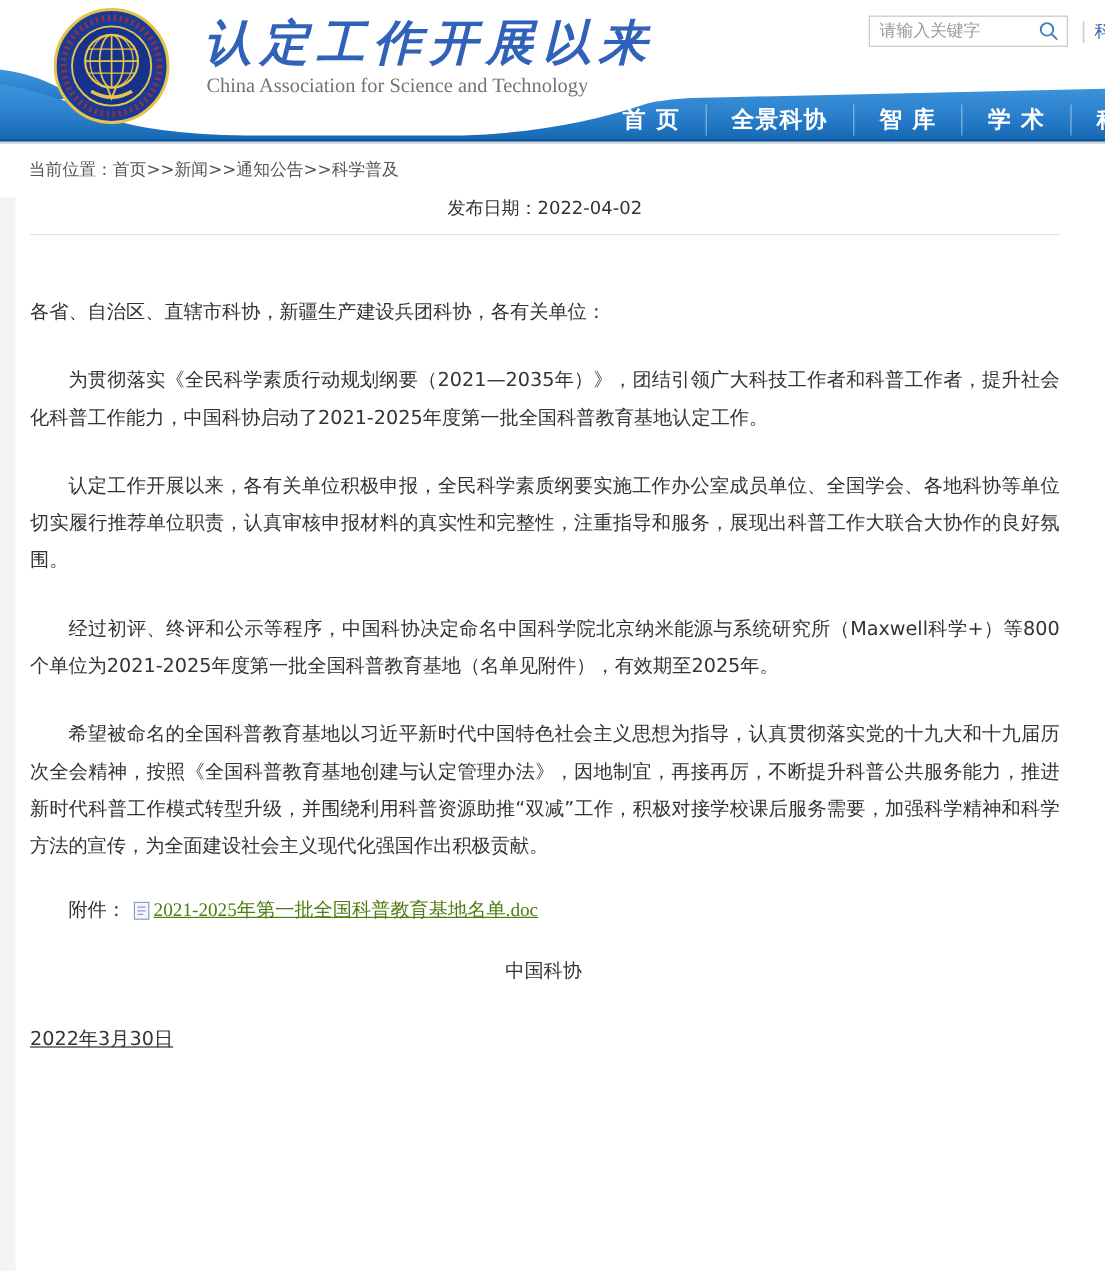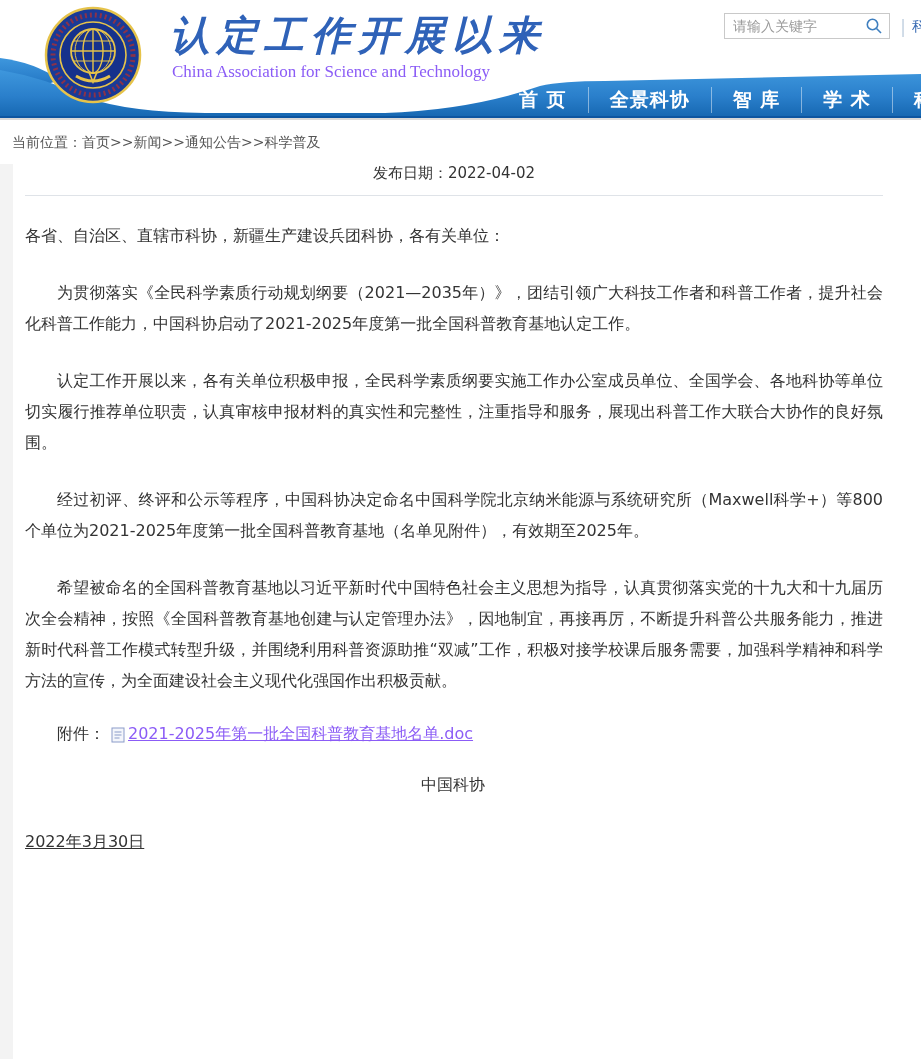--- a/index.html
+++ b/index.html
@@ -12,66 +12,66 @@
   .wave-svg { position:absolute; left:0; top:0; width:921px; height:120px; }
 
   .emblem { position:absolute; left:44px; top:6px; width:98px; height:98px; z-index:5; }
 
   .brand-cn { position:absolute; left:170px; top:8px; z-index:5;
     font-family:"DejaVu Serif", serif; font-style:italic; font-weight:bold;
     font-size:40px; letter-spacing:7px; color:#2f62b8;
     text-shadow:1px 1px 0 rgba(255,255,255,.8); }
   .brand-en { position:absolute; left:172px; top:62px; z-index:5;
     font-family:"Liberation Serif","DejaVu Serif",serif;
-    font-size:17px; color:#8b5cf6;text-align:center; }
+    font-size:17px; color:#737373;text-align:center; }
 
   .search-wrap { position:absolute; left:724px; top:13px; z-index:6; display:flex; align-items:center; }
   .search-box { display:flex; align-items:center; width:166px; height:26px;
     border:1px solid #c9c9c9; background:#fff; padding:0 4px 0 8px; }
   .search-input { border:none; outline:none; flex:1; min-width:0; font-size:14px; color:#15803d;
     font-family:"DejaVu Sans",sans-serif; }
   .search-input::placeholder { color:#9a9a9a; }
   .search-btn { border:none; background:none; cursor:pointer; width:22px; height:22px;
     display:flex; align-items:center; justify-content:center; }
   .top-sep { color:#c5d3e2; font-size:18px; margin:0 6px 0 10px; }
   .top-partial { font-size:15px; color:#3a6cb4; white-space:nowrap; }
 
   
   .nav { position:absolute; left:498px; top:84px; height:32px; z-index:6;
     display:flex; align-items:center; }
   .nav-item { color:#ffffff; font-size:19px; font-weight:bold; letter-spacing:1px;
     padding:0 21px; white-space:nowrap; cursor:pointer; }
   .nav-item + .nav-item { border-left:1px solid rgba(255,255,255,.45); }
 
   
-  .breadcrumb { height:44px; line-height:44px; padding-left:12px; font-size:14px; color:#555;
+  .breadcrumb { height:44px; line-height:44px; padding-left:24px; font-size:14px; color:#555;
     background:#fff; white-space:nowrap; }
   .crumb { color:#555; text-decoration:none; cursor:pointer; }
   .crumb-sep { color:#555; }
 
   
   .page-body { position:relative; width:921px; }
   .left-gutter { position:absolute; left:0; top:0; width:13px; height:900px;
     background:#f3f3f3; }
   .content { margin-left:13px; background:#fff; padding:0 38px 0 12px; }
 
   .doc-title { margin-top:34px; text-align:center; font-size:22px; font-weight:bold;
     color:#1f1f1f; letter-spacing:.5px; }
   .pub-date { text-align:center; font-size:15px; color:#333; }
   .divider { margin-top:12px; border-top:1px solid #dfe3e8; }
   .doc-num { margin-top:28px; text-align:center; font-size:16px; color:#333; }
 
   .body-text { font-size:16px; color:#333; line-height:31px; }
-  .salutation { margin-top:24px; }
+  .salutation { margin-top:48px; }
   .para { margin-top:26px; text-indent:2em; text-align:justify; }
 
   .attachment { margin-top:28px; padding-left:2em; font-size:16px; color:#333;
     display:flex; align-items:center; }
   .doc-icon { display:inline-block; margin:0 3px 0 6px; }
-  .attach-link { color:#8b5cf6; text-decoration:underline; cursor:pointer; }
+  .attach-link { color:#4d7c0f; text-decoration:underline; cursor:pointer;font-family:Liberation Serif, serif; }
 
   .sig-org { margin-top:30px; text-align:center; font-size:16px; color:#333; padding-right:2px; }
   .sig-date { margin-top:36px; text-align:left; font-size:16px; color:#333; padding-right:2px;text-decoration:underline; }
 </style>
 </head>
 <body>
 
 <div class="header">
   <svg class="wave-svg" viewBox="0 0 921 120" preserveAspectRatio="none" aria-hidden="true">
     <defs>

